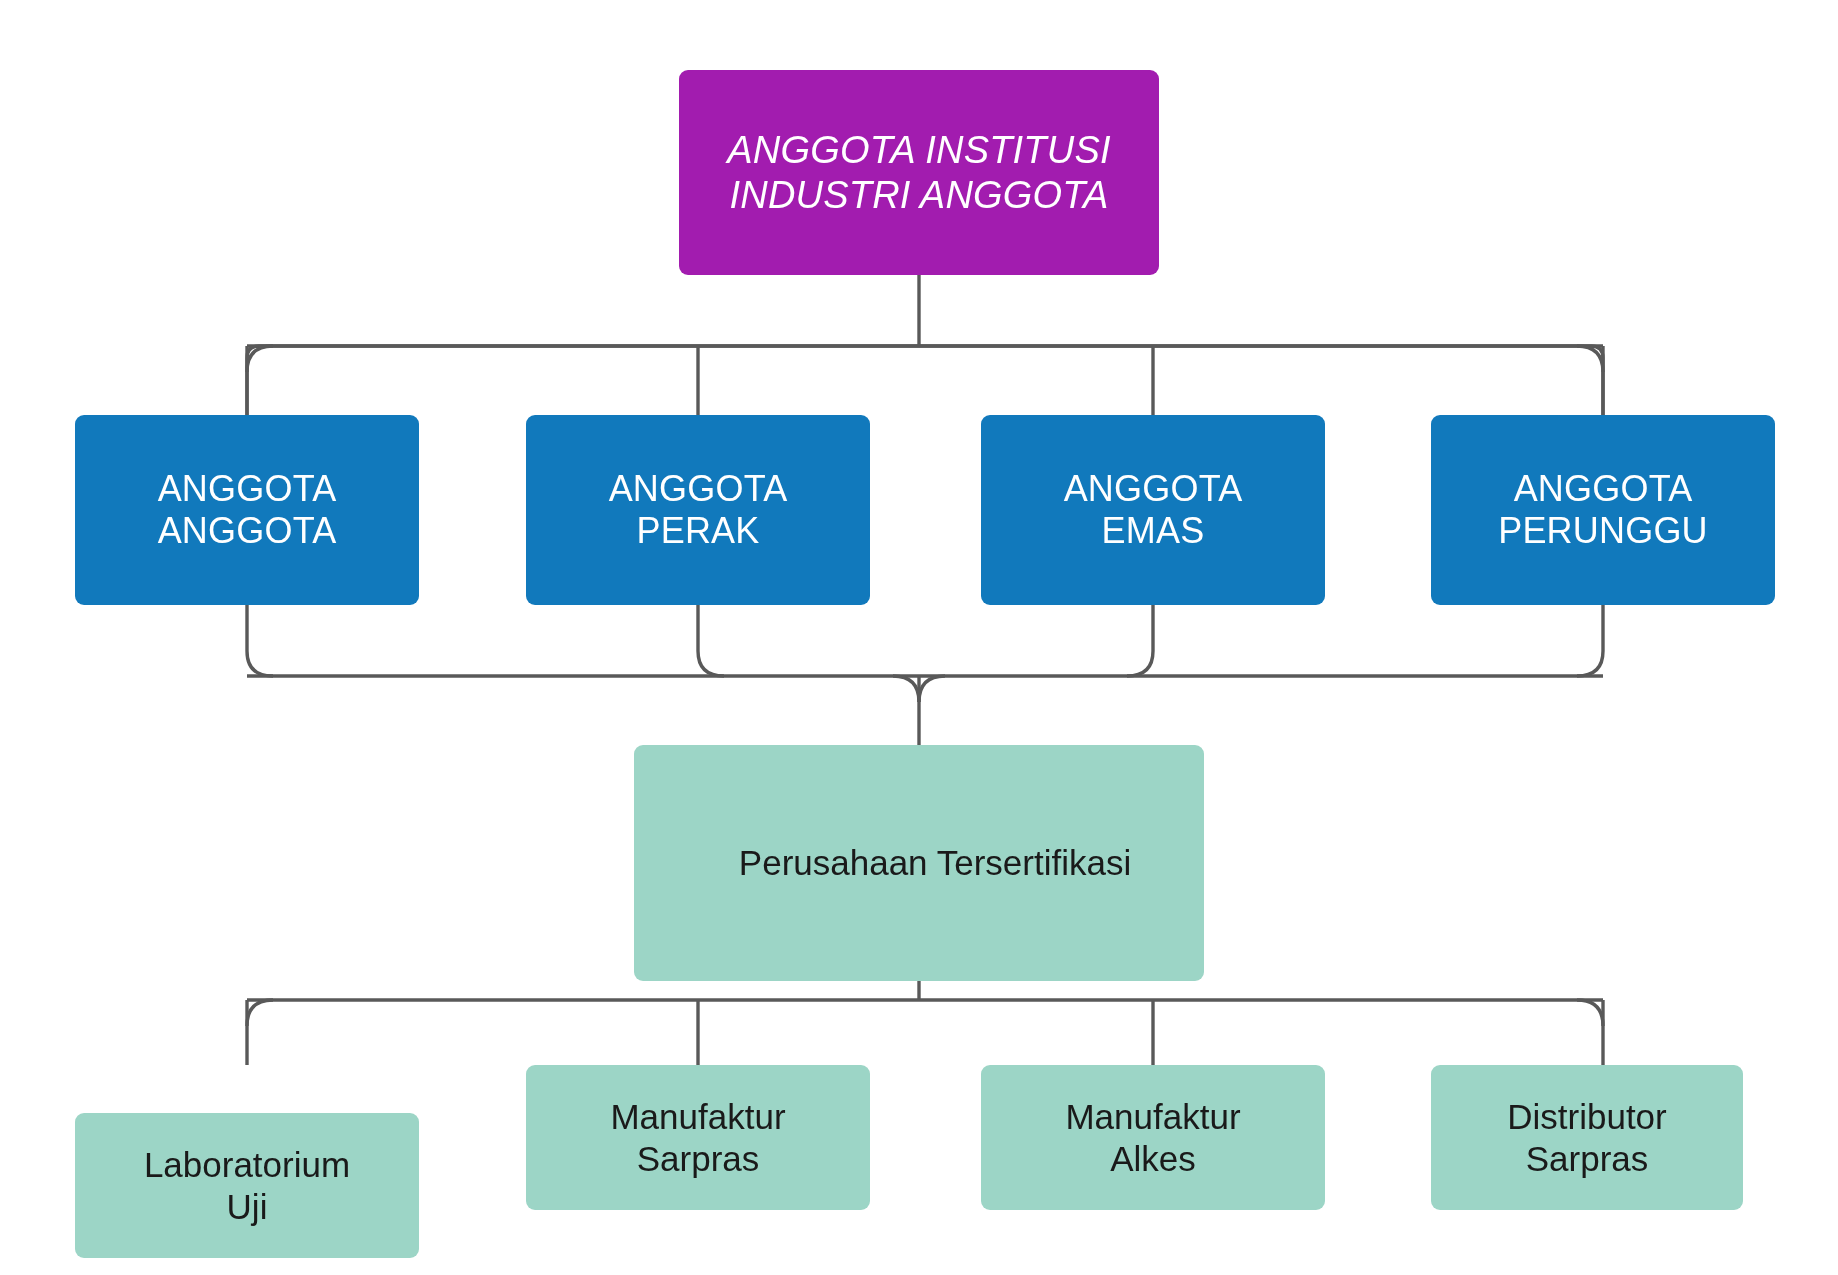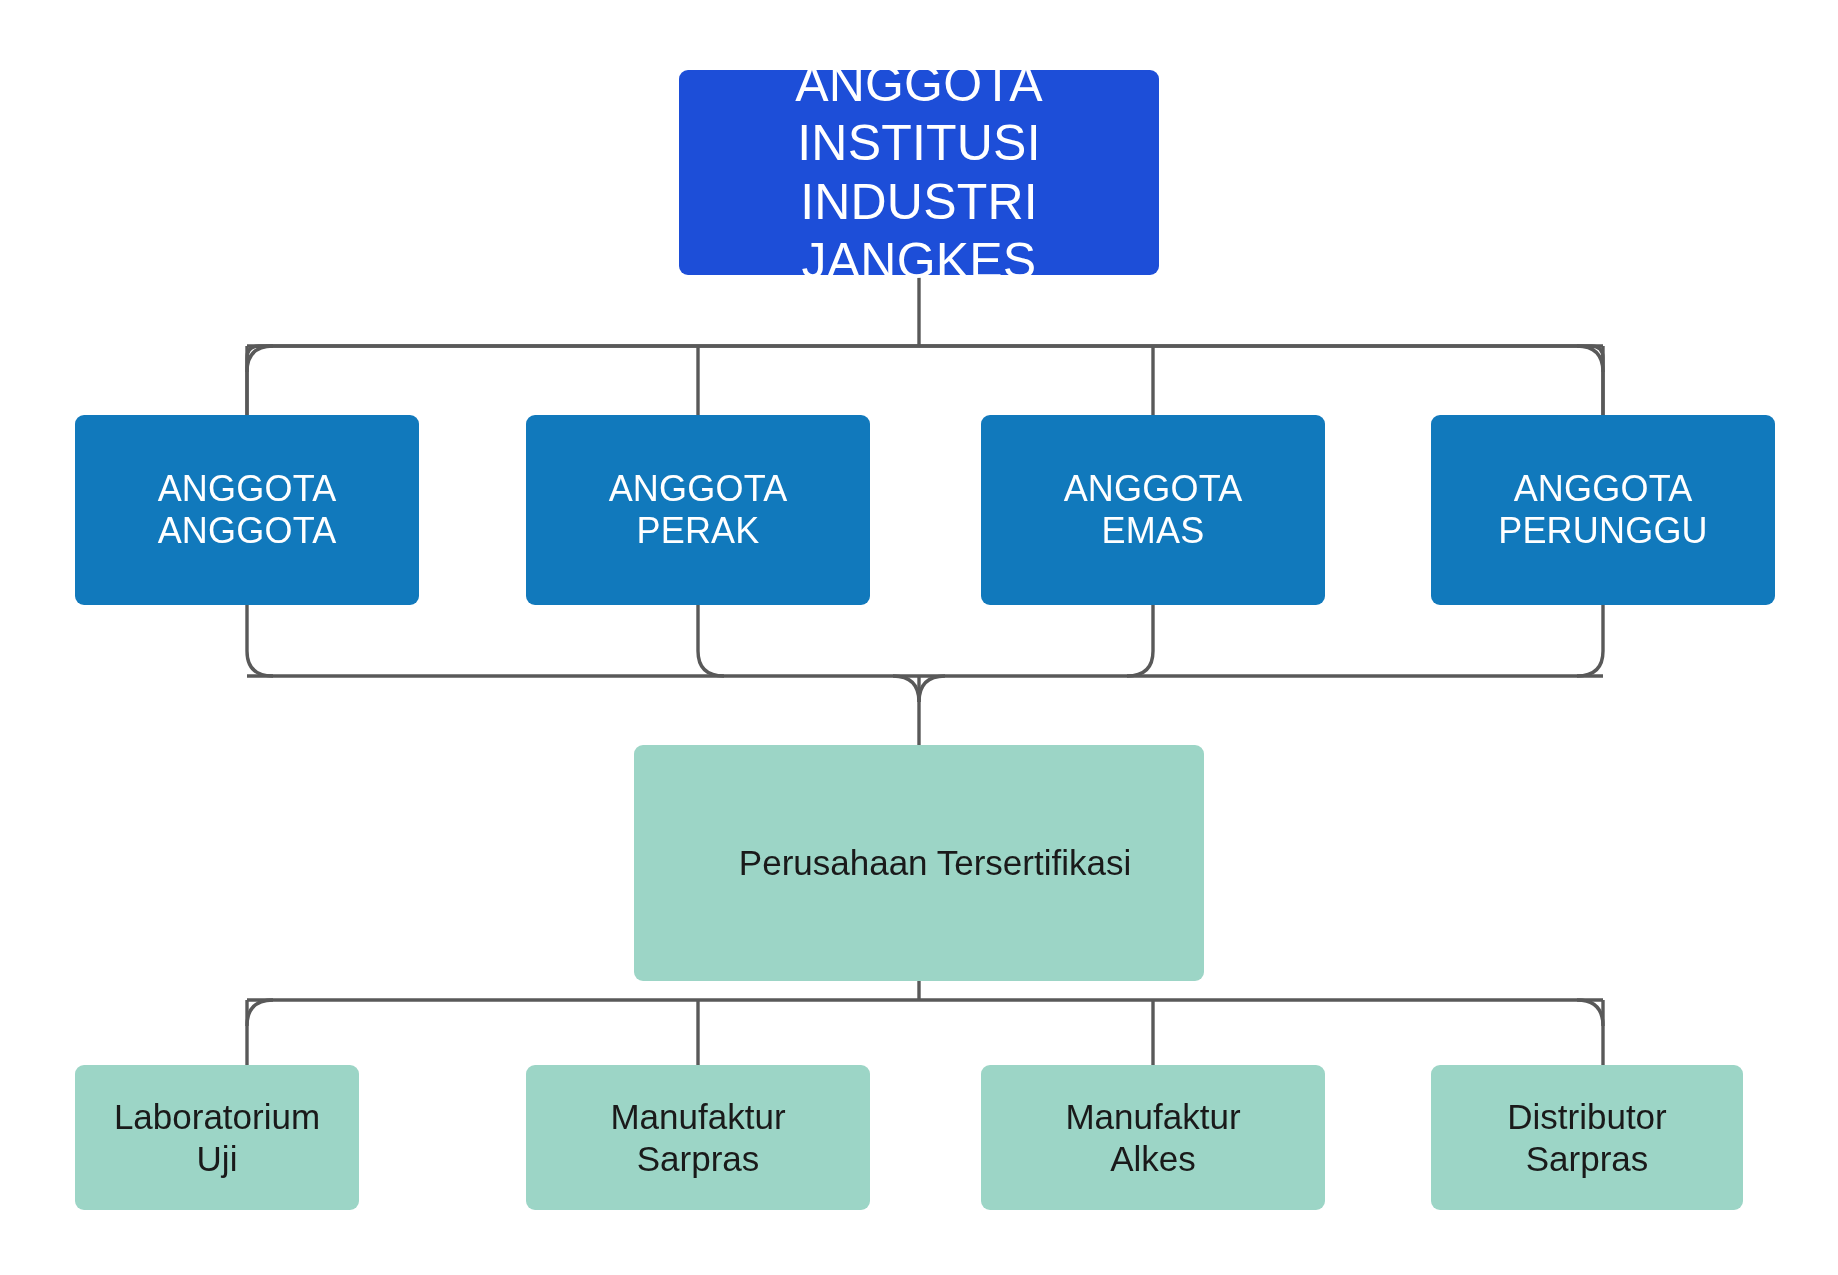--- a/index.html
+++ b/index.html
@@ -32,24 +32,25 @@
     display: flex;
     align-items: center;
     justify-content: center;
     text-align: center;
     border-radius: 9px;
     box-sizing: border-box;
     line-height: 1.18;
     white-space: pre-line;
   }
   .node-root {
-    background: #1d4ed8;
+    background: #a21caf;
     color: #ffffff;
-    font-size: 50px;
+    font-size: 38px;
     letter-spacing: 0.2px;
+    font-style: italic;
   }
   .node-tier {
     background: #1179BC;
     color: #ffffff;
     font-size: 36px;
     letter-spacing: 0.2px;
   }
   .node-certified {
     background: #9CD5C6;
     color: #1a1a1a;
@@ -101,21 +102,21 @@
       <path d="M 247 1026 Q 247 1000 273 1000"></path>
       <path d="M 1603 1026 Q 1603 1000 1577 1000"></path>
       <path d="M 247 1000 L 247 1065"></path>
       <path d="M 698 1000 L 698 1065"></path>
       <path d="M 1153 1000 L 1153 1065"></path>
       <path d="M 1603 1000 L 1603 1065"></path>
     </g>
   </svg>
 
   <div class="node node-root" style="left:679px; top:70px; width:480px; height:205px;">
-    <span><span>ANGGOTA INSTITUSI</span><br><span>INDUSTRI JANGKES</span></span>
+    <span><span>ANGGOTA INSTITUSI</span><br><span>INDUSTRI ANGGOTA</span></span>
   </div>
 
   <div class="node node-tier" style="left:75px; top:415px; width:344px; height:190px;">
     <span><span>ANGGOTA</span><br><span>ANGGOTA</span></span>
   </div>
 
   <div class="node node-tier" style="left:526px; top:415px; width:344px; height:190px;">
     <span><span>ANGGOTA</span><br><span>PERAK</span></span>
   </div>
 
@@ -124,21 +125,21 @@
   </div>
 
   <div class="node node-tier" style="left:1431px; top:415px; width:344px; height:190px;">
     <span><span>ANGGOTA</span><br><span>PERUNGGU</span></span>
   </div>
 
   <div class="node node-certified" style="left:634px; top:745px; width:570px; height:236px;padding-left:32px;">
     <span>Perusahaan Tersertifikasi</span>
   </div>
 
-  <div class="node node-category" style="left:75px; top:1065px; width:284px; height:145px;">
+  <div class="node node-category" style="left:75px; top:1113px; width:344px; height:145px;">
     <span><span>Laboratorium</span><br><span>Uji</span></span>
   </div>
 
   <div class="node node-category" style="left:526px; top:1065px; width:344px; height:145px;">
     <span><span>Manufaktur</span><br><span>Sarpras</span></span>
   </div>
 
   <div class="node node-category" style="left:981px; top:1065px; width:344px; height:145px;">
     <span><span>Manufaktur</span><br><span>Alkes</span></span>
   </div>

